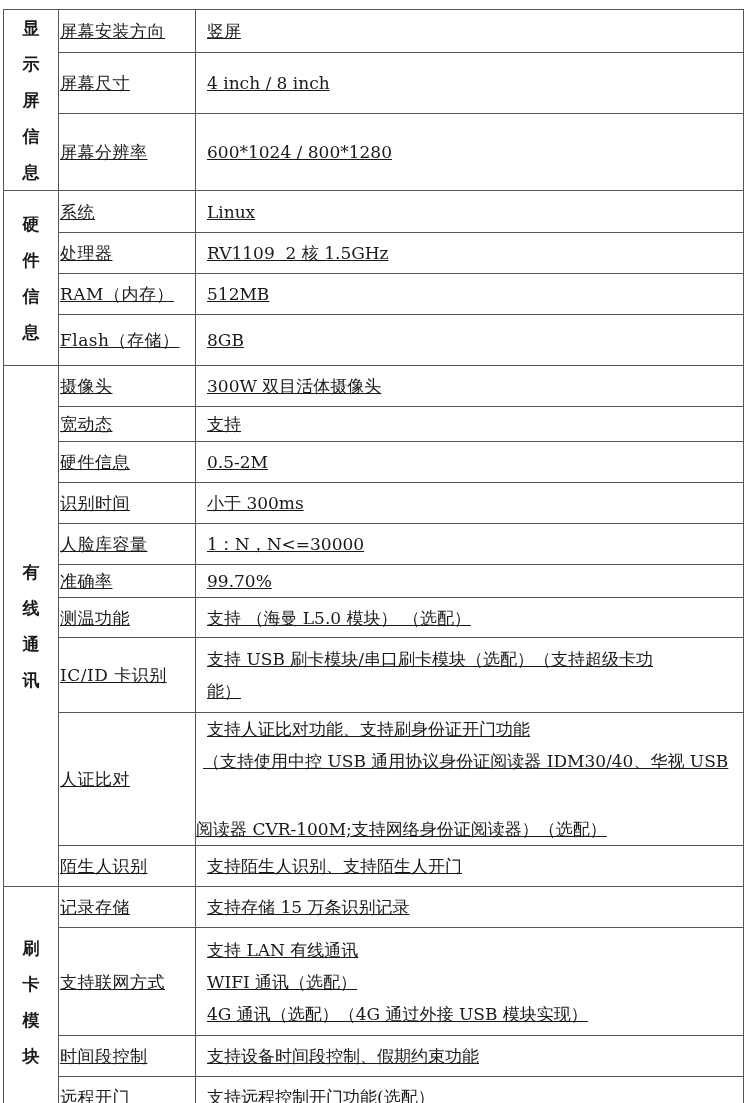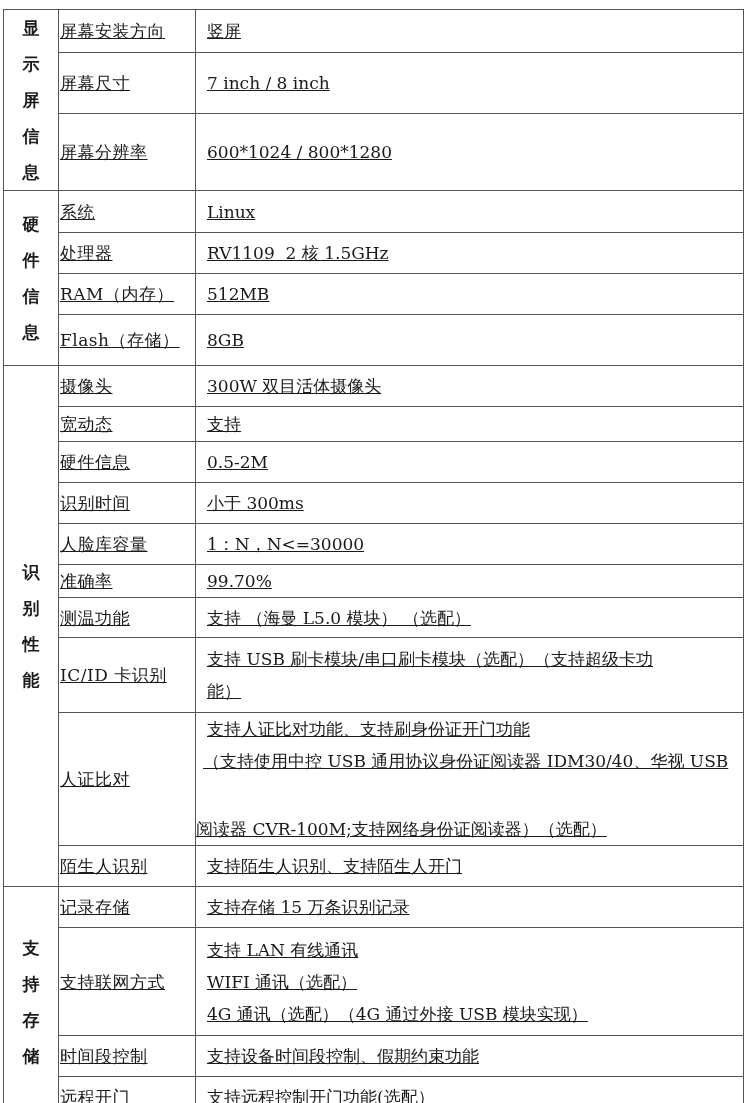--- a/index.html
+++ b/index.html
@@ -84,21 +84,21 @@
     <tr style="height:41px">
       <td class="section-cell" rowspan="3"><span class="vchars">显示屏信息</span></td>
       <td class="label-cell">屏幕安装方向</td>
       <td class="value-cell">
           <span class="line">竖屏</span>
         </td>
     </tr>
     <tr style="height:59px">
       <td class="label-cell">屏幕尺寸</td>
       <td class="value-cell">
-          <span class="line">7 inch / 8 inch</span>
+          <span class="line">4 inch / 8 inch</span>
         </td>
     </tr>
     <tr style="height:74px">
       <td class="label-cell">屏幕分辨率</td>
       <td class="value-cell">
           <span class="line">600*1024 / 800*1280</span>
         </td>
     </tr>
 
     <tr style="height:42px">
@@ -121,21 +121,21 @@
         </td>
     </tr>
     <tr style="height:51px">
       <td class="label-cell">Flash（存储）</td>
       <td class="value-cell">
           <span class="line">8GB</span>
         </td>
     </tr>
 
     <tr style="height:41px">
-      <td class="section-cell" rowspan="10"><span class="vchars">识别性能</span></td>
+      <td class="section-cell" rowspan="10"><span class="vchars">有线通讯</span></td>
       <td class="label-cell">摄像头</td>
       <td class="value-cell">
           <span class="line">300W 双目活体摄像头</span>
         </td>
     </tr>
     <tr style="height:35px">
       <td class="label-cell">宽动态</td>
       <td class="value-cell">
           <span class="line">支持</span>
         </td>
@@ -186,21 +186,21 @@
       </td>
     </tr>
     <tr style="height:41px">
       <td class="label-cell">陌生人识别</td>
       <td class="value-cell">
           <span class="line">支持陌生人识别、支持陌生人开门</span>
         </td>
     </tr>
 
     <tr style="height:41px">
-      <td class="section-cell" rowspan="4"><span class="vchars">支持存储</span></td>
+      <td class="section-cell" rowspan="4"><span class="vchars">刷卡模块</span></td>
       <td class="label-cell">记录存储</td>
       <td class="value-cell">
           <span class="line">支持存储 15 万条识别记录</span>
         </td>
     </tr>
     <tr style="height:108px">
       <td class="label-cell">支持联网方式</td>
       <td class="value-cell">
         <span class="line">支持 LAN 有线通讯</span>
         <span class="line">WIFI 通讯（选配）</span>

